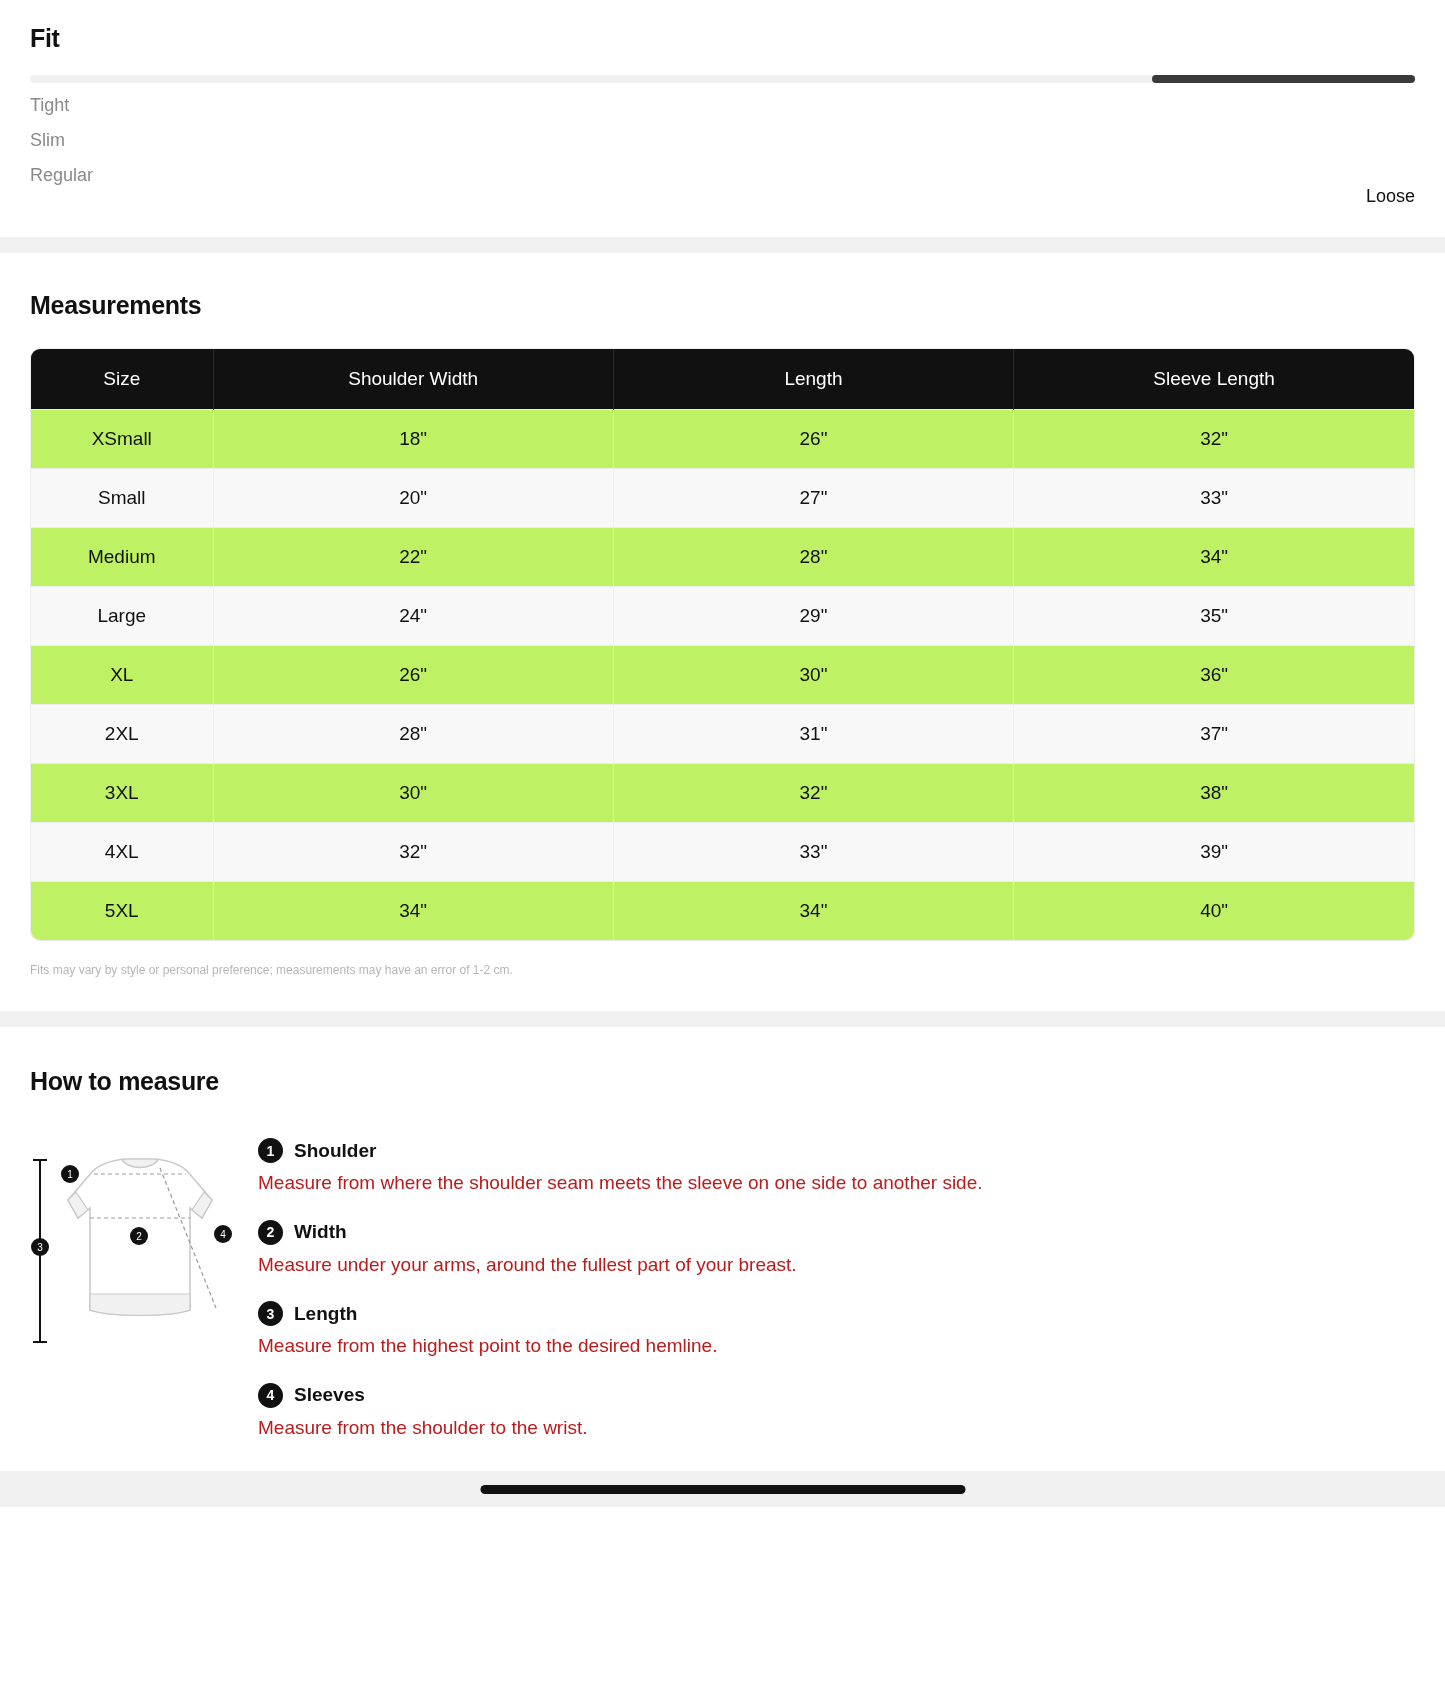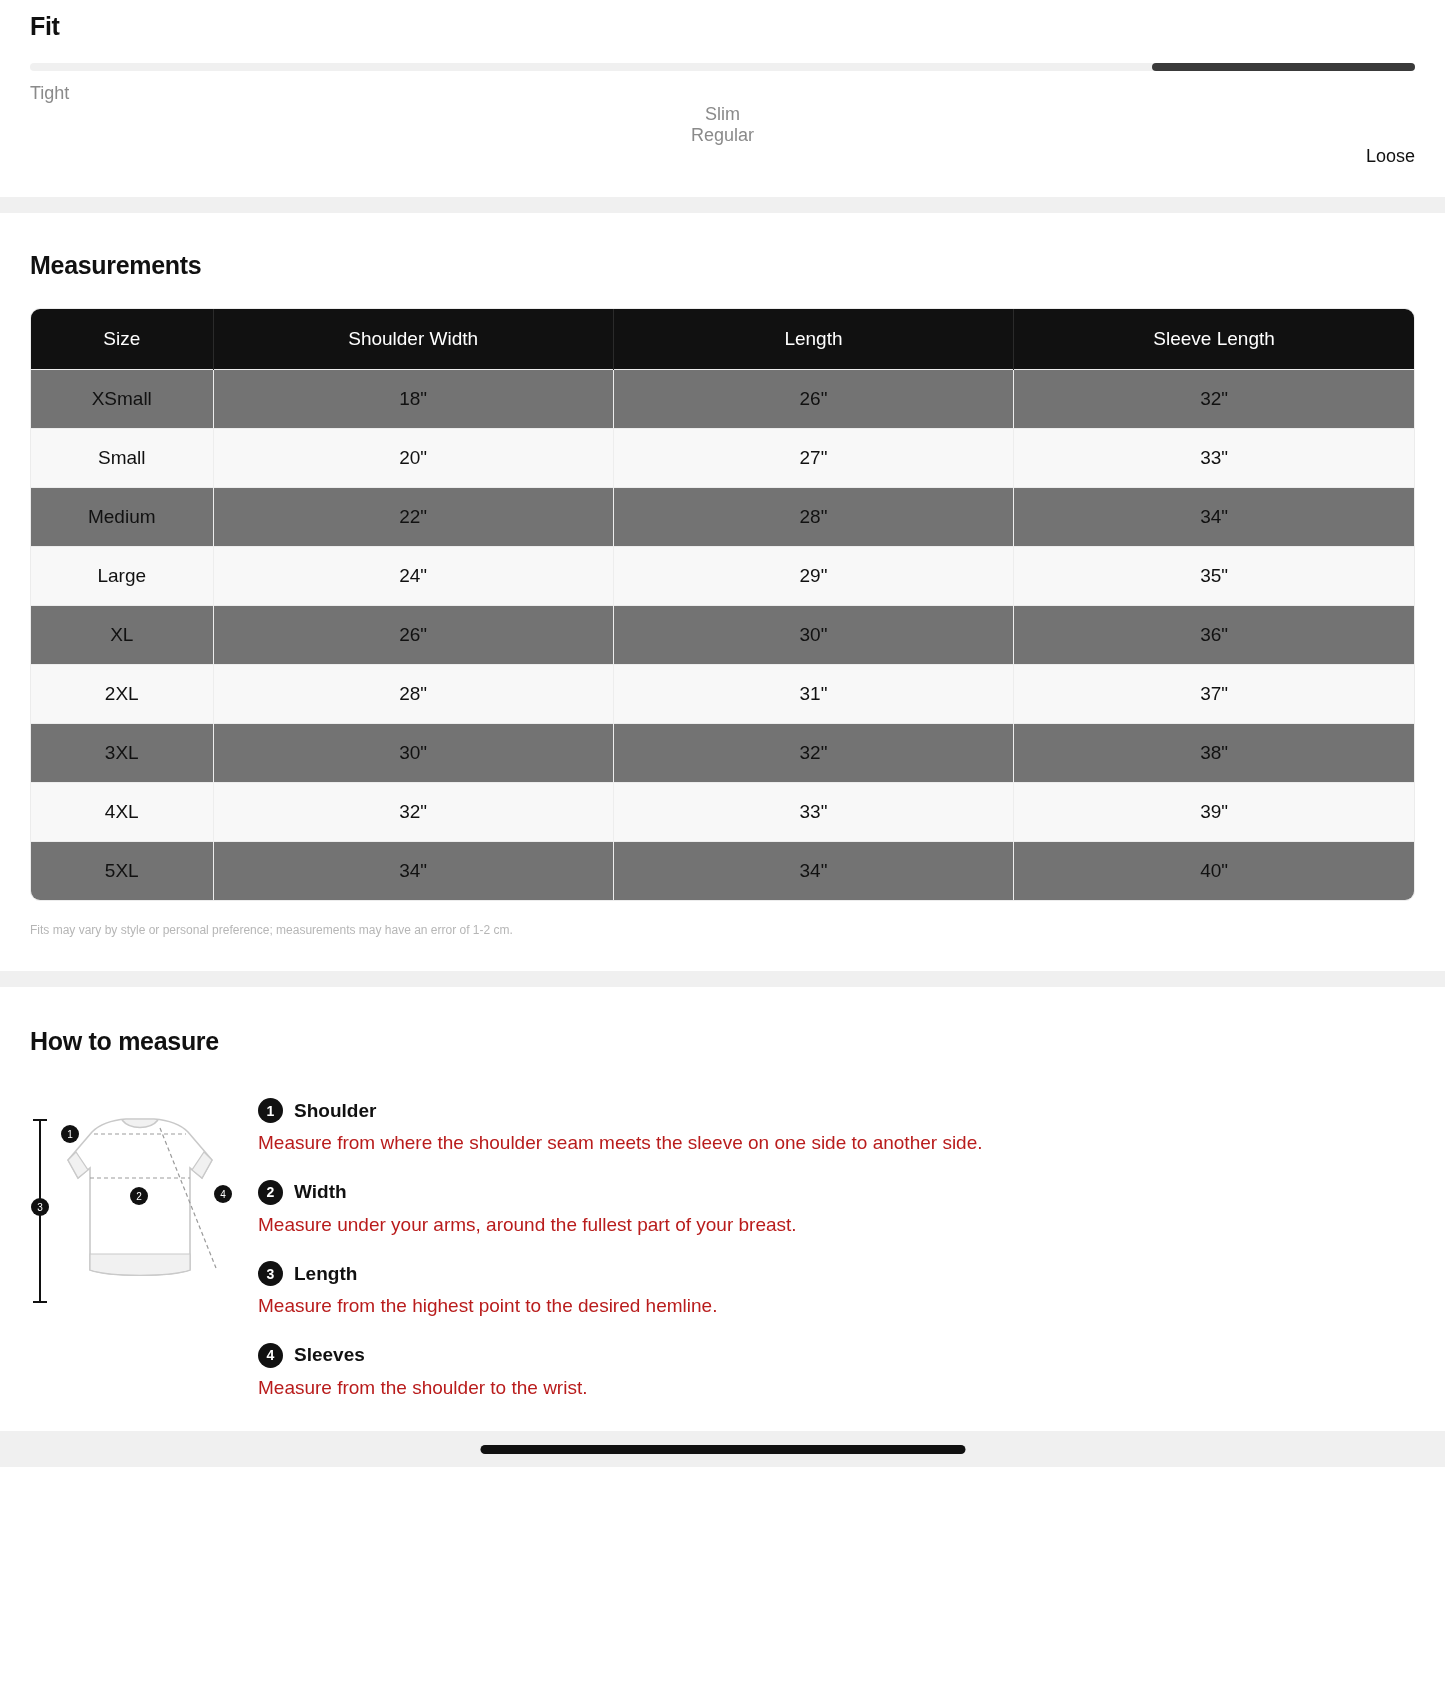--- a/index.html
+++ b/index.html
@@ -12,21 +12,21 @@
   }
   body {
     width: 1445px;
     min-height: 1708px;
     position: relative;
   }
 
   
   .fit-section {
     background: #ffffff;
-    padding: 12px 30px 30px 30px;
+    padding: 24px 30px 30px 30px;
   }
   .section-title {
     font-size: 25px;
     font-weight: bold;
     letter-spacing: -0.3px;
     color: #111111;
     margin: 0 0 22px 0;
   }
   .fit-track-wrap {
     position: relative;
@@ -53,21 +53,21 @@
     display: flex;
     justify-content: space-between;
     margin-top: 12px;
     font-size: 18px;
     color: #8a8a8a;
     flex-direction: column;
   }
   .fit-labels .lbl { flex: 0 0 auto; }
   .fit-labels .lbl.first { text-align: left; }
   .fit-labels .lbl.last { text-align: right; color: #111111; }
-  .fit-labels .lbl.mid { text-align: center; }
+  .fit-labels .lbl.mid { text-align: left; margin-top: 14px; }
 
   
   .band {
     height: 16px;
     background: #f0f0f0;
     width: 100%;
   }
 
   
   .measure-section {
@@ -96,21 +96,21 @@
   }
   table.size-table thead th:last-child { border-right: none; }
   table.size-table thead th:first-child { width: 182px; }
   table.size-table tbody td {
     font-size: 19px;
     color: #111111;
     text-align: center;
     padding: 18px 6px;
     border-top: 1px solid #ededed;
     border-right: 1px solid #ededed;
-    background: #737373;
+    background: #bef264;
   }
   table.size-table tbody td:last-child { border-right: none; }
   table.size-table tbody tr:nth-child(even) td { background: #f8f8f8; }
   .table-note {
     margin-top: 22px;
     font-size: 12px;
     color: #b6b6b6;
   }
 
   

